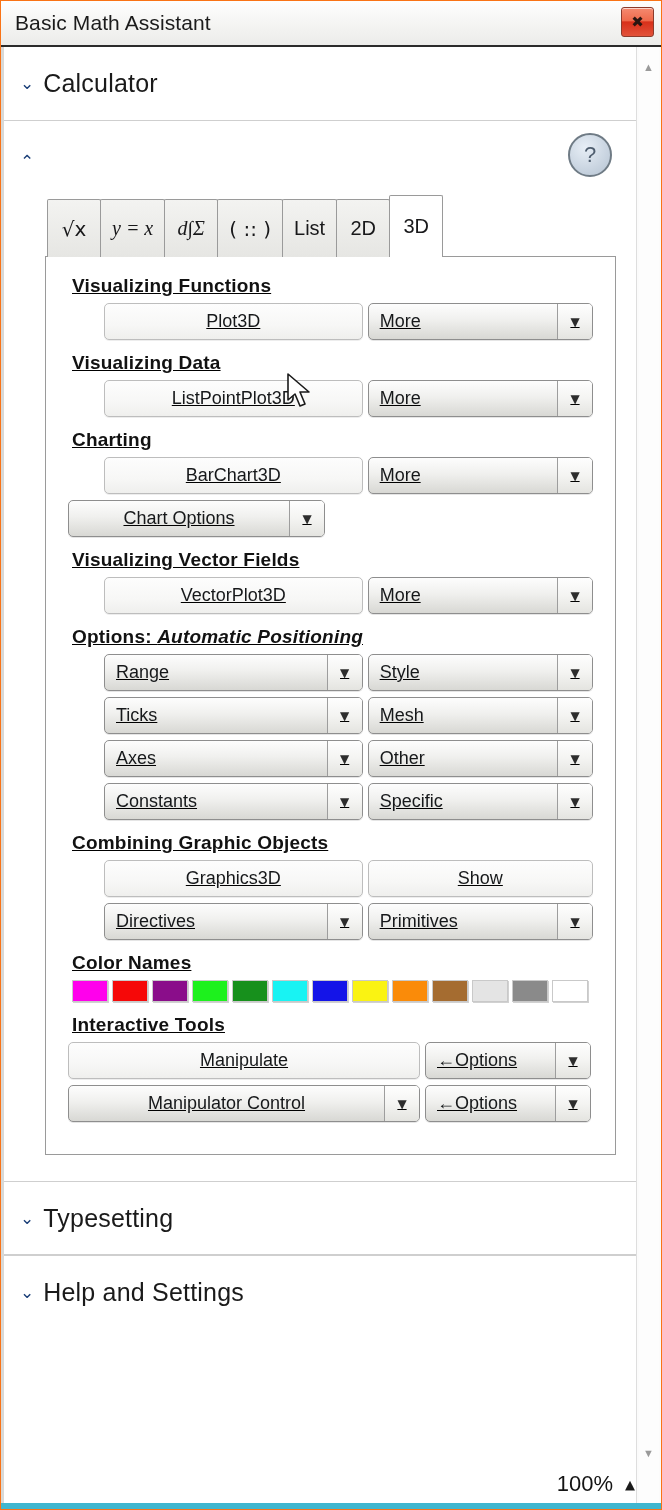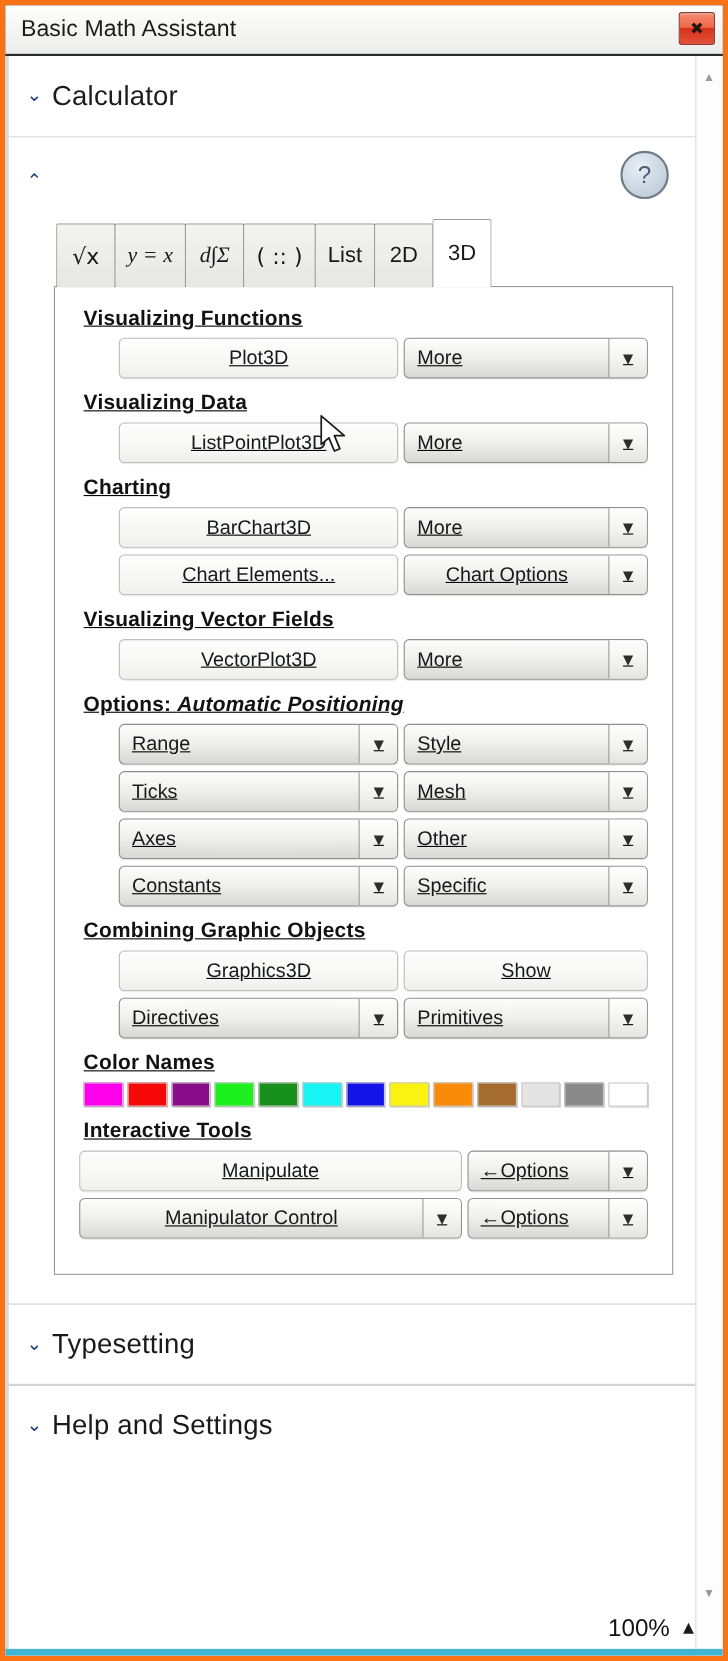--- a/index.html
+++ b/index.html
@@ -19,22 +19,22 @@
     overflow: hidden;
   }
 
   
   .window {
     position: absolute;
     left: 0; top: 0;
     width: 662px;
     height: 1510px;
     box-sizing: border-box;
-    border: 5px solid #f97316;
-    background: #3b82f6;
+    border: 1px solid #f97316;
+    background: #14b8a6;
     display: flex;
     flex-direction: column;
   }
   .window::after{
     content:"";
     position:absolute;
     left:0; right:0; bottom:0;
     height:6px;
     background:#3fb6cf;
   }
@@ -426,21 +426,20 @@
 
             <div class="grp">Charting</div>
             <div class="row">
               <div class="btn-flat w-left">BarChart3D</div>
               <div class="dd w-right">
                 <span class="lab">More</span>
                 <span class="arrow">▼</span>
               </div>
             </div>
             <div class="row">
-              <div class="btn-flat w-left">Chart Elements...</div>
               <div class="dd w-right">
                 <span class="lab ctr">Chart Options</span>
                 <span class="arrow">▼</span>
               </div>
             </div>
 
             <div class="grp">Visualizing Vector Fields</div>
             <div class="row">
               <div class="btn-flat w-left">VectorPlot3D</div>
               <div class="dd w-right">

